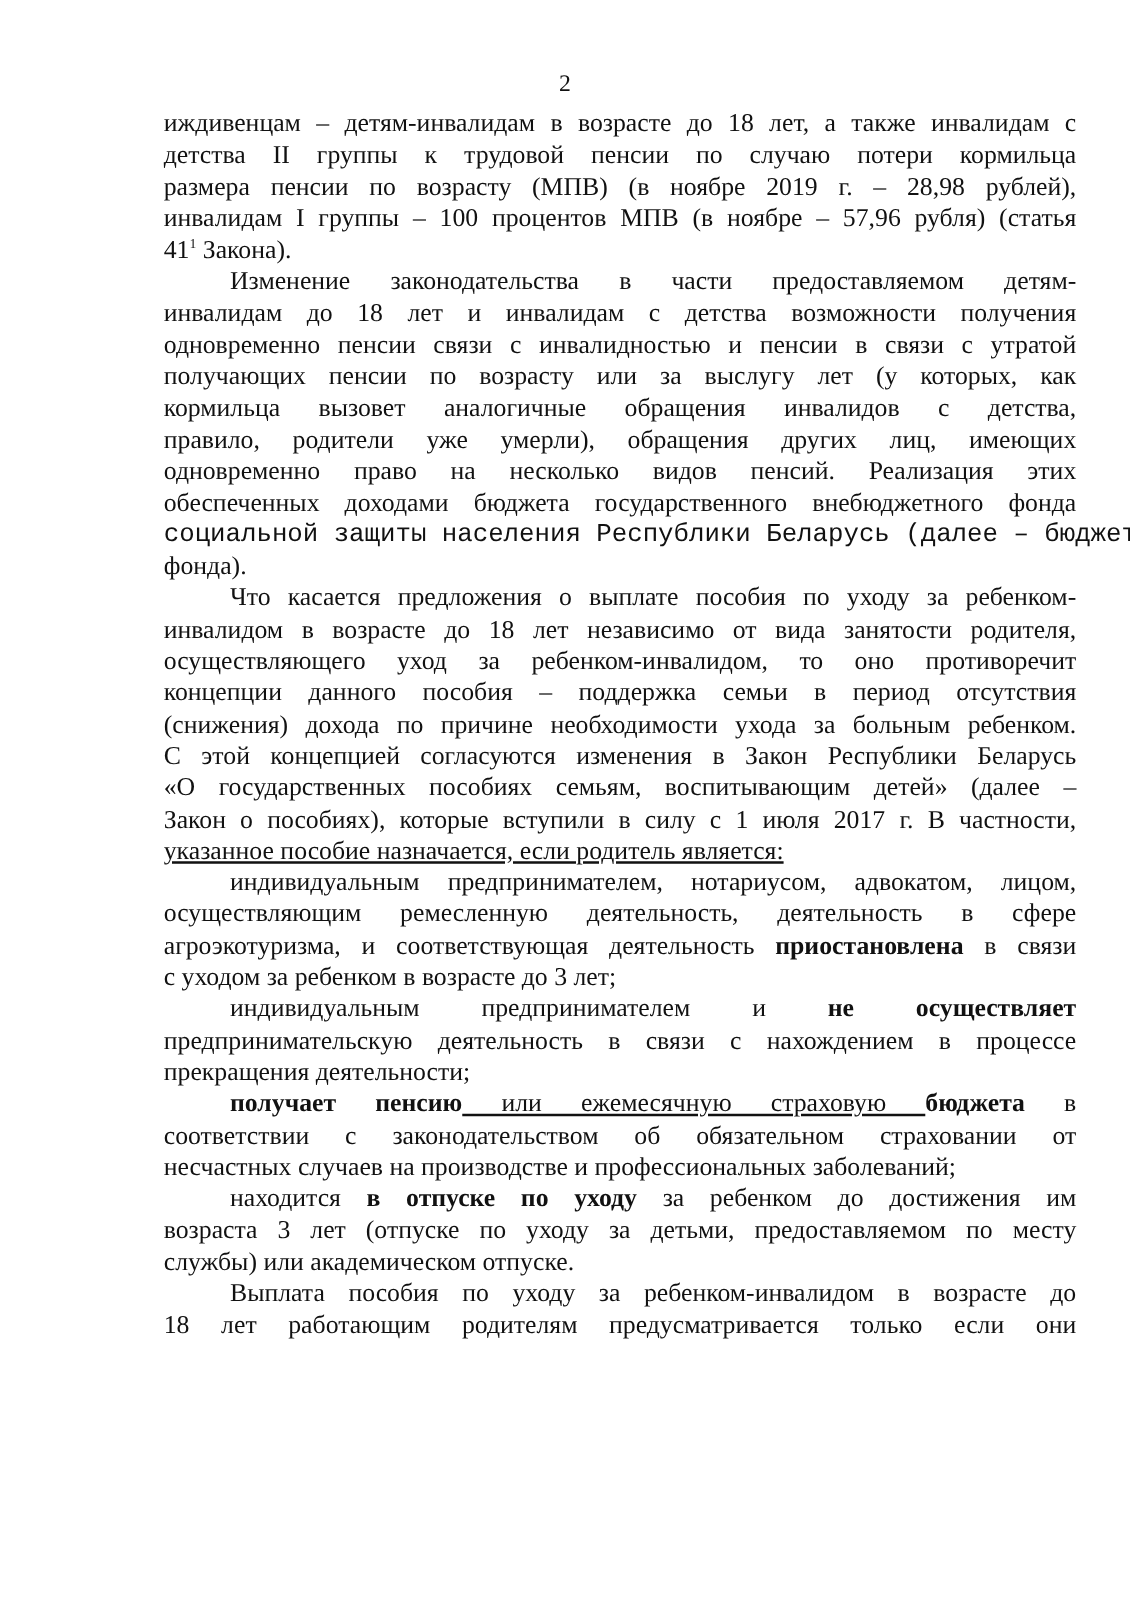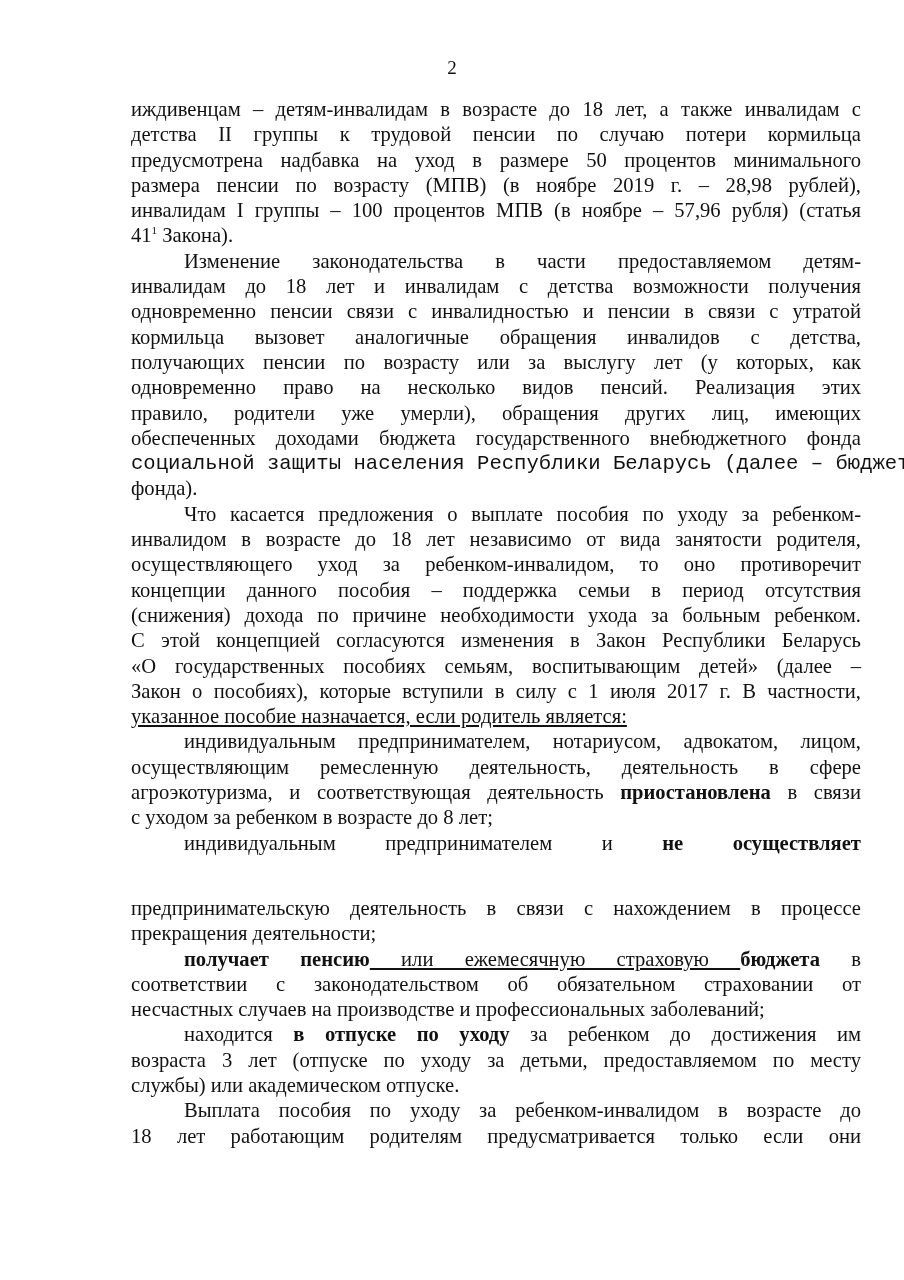--- a/index.html
+++ b/index.html
@@ -7,21 +7,21 @@
     .page {
       position: absolute; left: 0; top: 0; width: 904px; height: 1280px;
       background: #ffffff; color: #111111;
       font-family: "Liberation Serif", serif;
     }
     .page-number {
       position: absolute; top: 57px; left: 0; width: 904px; text-align: center;
       font-size: 19px; line-height: 22px;
     }
     .body-text {
-      position: absolute; left: 131px; top: 97px; width: 730px;
+      position: absolute; left: 131px; top: 87px; width: 730px;
       font-size: 20.6px; line-height: 25.3px;
     }
     .line {
       display: block; height: 25.3px; white-space: nowrap;
       text-align: justify; text-align-last: justify;
     }
     .line.last { text-align-last: left; }
     .line.indent { padding-left: 53px; }
     .b { font-weight: bold; }
     sup { font-size: 11px; line-height: 0; vertical-align: 8px; }
@@ -30,34 +30,33 @@
 <body>
 
 <div class="page">
   <div class="page-number">2</div>
 
   <div class="body-text">
 
     <div>
       <span class="line" style="white-space: nowrap;">иждивенцам – детям-инвалидам в возрасте до 18 лет, а также инвалидам с</span>
       <span class="line" style="white-space: nowrap;">детства II группы к трудовой пенсии по случаю потери кормильца</span>
-      <span class="line" style="white-space: nowrap;">предусмотрена надбавка на уход в размере 50 процентов минимального</span>
       <span class="line" style="white-space: nowrap;">размера пенсии по возрасту (МПВ) (в ноябре 2019 г. – 28,98 рублей),</span>
       <span class="line" style="white-space: nowrap;">инвалидам I группы – 100 процентов МПВ (в ноябре – 57,96 рубля) (статья</span>
       <span class="line last" style="white-space: nowrap;"><span style="white-space: pre;">41</span><sup>1</sup><span style="white-space: pre;"> Закона).</span></span>
     </div>
 
     <div>
       <span class="line indent" style="white-space: nowrap;">Изменение законодательства в части предоставляемом детям-</span>
       <span class="line" style="white-space: nowrap;">инвалидам до 18 лет и инвалидам с детства возможности получения</span>
       <span class="line" style="white-space: nowrap;">одновременно пенсии связи с инвалидностью и пенсии в связи с утратой</span>
+      <span class="line" style="white-space: nowrap;">получающих пенсии по возрасту или за выслугу лет (у которых, как</span>
       <span class="line" style="white-space: nowrap;">кормильца вызовет аналогичные обращения инвалидов с детства,</span>
-      <span class="line" style="white-space: nowrap;">получающих пенсии по возрасту или за выслугу лет (у которых, как</span>
+      <span class="line" style="white-space: nowrap;">правило, родители уже умерли), обращения других лиц, имеющих</span>
       <span class="line" style="white-space: nowrap;">одновременно право на несколько видов пенсий. Реализация этих</span>
-      <span class="line" style="white-space: nowrap;">правило, родители уже умерли), обращения других лиц, имеющих</span>
       <span class="line" style="white-space: nowrap;">обеспеченных доходами бюджета государственного внебюджетного фонда</span>
       <span class="line" style="white-space: nowrap; font-family: Liberation Mono, monospace;">социальной защиты населения Республики Беларусь (далее – бюджет</span>
       <span class="line last" style="white-space: nowrap;">фонда).</span>
     </div>
 
     <div>
       <span class="line indent" style="white-space: nowrap;">Что касается предложения о выплате пособия по уходу за ребенком-</span>
       <span class="line" style="white-space: nowrap;">инвалидом в возрасте до 18 лет независимо от вида занятости родителя,</span>
       <span class="line" style="white-space: nowrap;">осуществляющего уход за ребенком-инвалидом, то оно противоречит</span>
       <span class="line" style="white-space: nowrap;">концепции данного пособия – поддержка семьи в период отсутствия</span>
@@ -65,26 +64,26 @@
       <span class="line" style="white-space: nowrap;">С этой концепцией согласуются изменения в Закон Республики Беларусь</span>
       <span class="line" style="white-space: nowrap;">«О государственных пособиях семьям, воспитывающим детей» (далее –</span>
       <span class="line" style="white-space: nowrap;">Закон о пособиях), которые вступили в силу с 1 июля 2017 г. В частности,</span>
       <span class="line last" style="white-space: nowrap; text-decoration: underline;">указанное пособие назначается, если родитель является:</span>
     </div>
 
     <div>
       <span class="line indent" style="white-space: nowrap;">индивидуальным предпринимателем, нотариусом, адвокатом, лицом,</span>
       <span class="line" style="white-space: nowrap;">осуществляющим ремесленную деятельность, деятельность в сфере</span>
       <span class="line" style="white-space: nowrap;"><span style="white-space: pre;">агроэкотуризма, и соответствующая деятельность </span><span class="b" style="white-space: pre;">приостановлена</span><span style="white-space: pre;"> в связи</span></span>
-      <span class="line last" style="white-space: nowrap;">с уходом за ребенком в возрасте до 8 лет;</span>
+      <span class="line last" style="white-space: nowrap;">с уходом за ребенком в возрасте до 3 лет;</span>
     </div>
 
     <div>
       <span class="line indent" style="white-space: nowrap;"><span style="white-space: pre;">индивидуальным предпринимателем и </span><span class="b" style="white-space: pre;">не осуществляет</span></span>
-      <span class="line" style="white-space: nowrap; margin-top: 40px;">предпринимательскую деятельность в связи с нахождением в процессе</span>
+      <span class="line" style="white-space: nowrap;">предпринимательскую деятельность в связи с нахождением в процессе</span>
       <span class="line last" style="white-space: nowrap;">прекращения деятельности;</span>
     </div>
 
     <div>
       <span class="line indent" style="white-space: nowrap;"><span class="b" style="white-space: pre;">получает пенсию</span><span style="white-space: pre; text-decoration: underline;"> или ежемесячную страховую </span><span class="b" style="white-space: pre;">бюджета</span><span style="white-space: pre;"> в</span></span>
       <span class="line" style="white-space: nowrap;">соответствии с законодательством об обязательном страховании от</span>
       <span class="line last" style="white-space: nowrap;">несчастных случаев на производстве и профессиональных заболеваний;</span>
     </div>
 
     <div>

